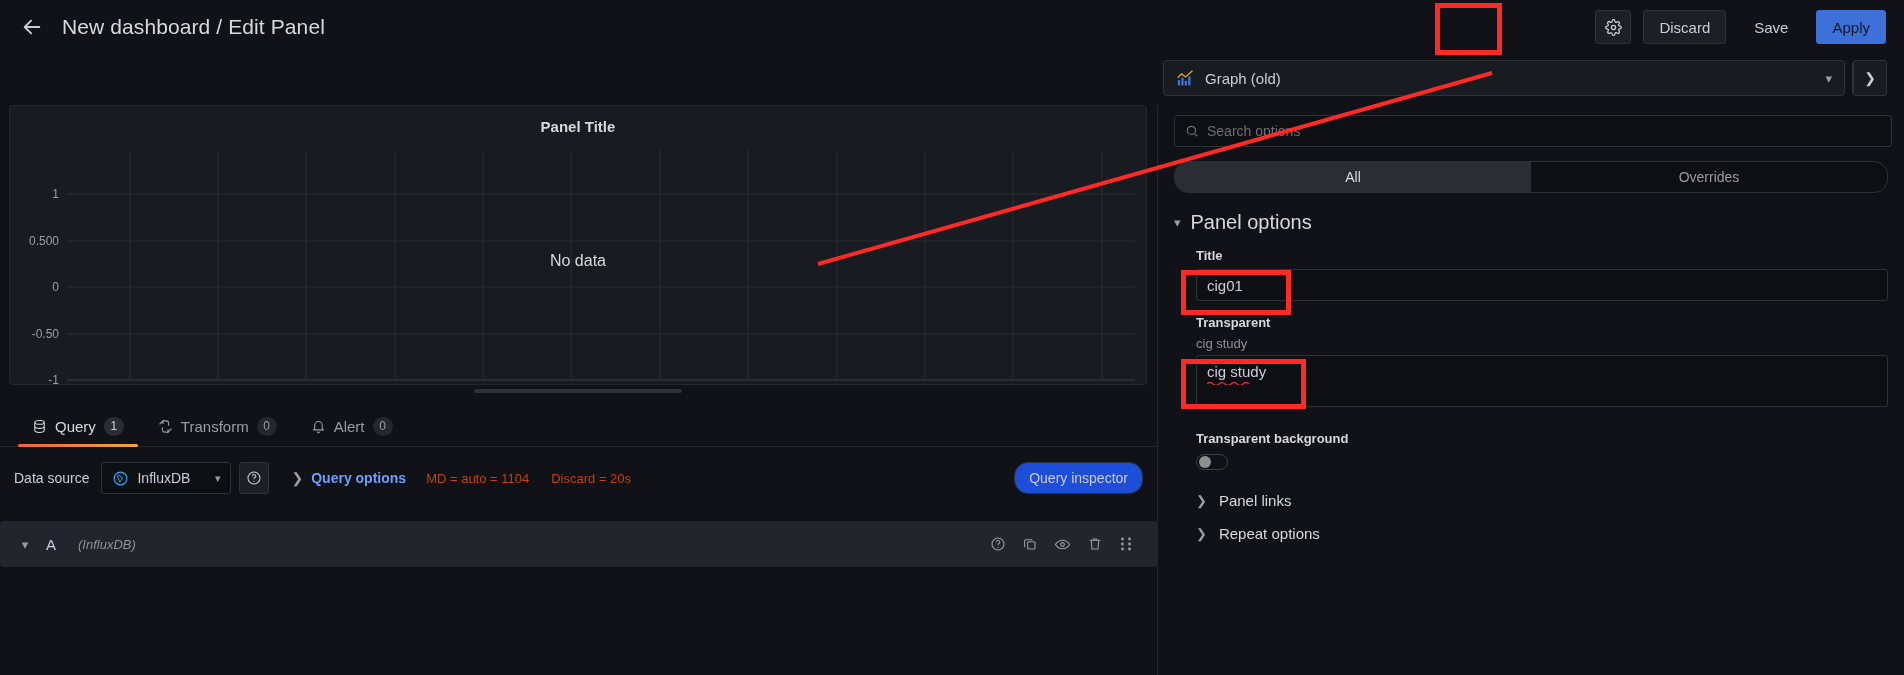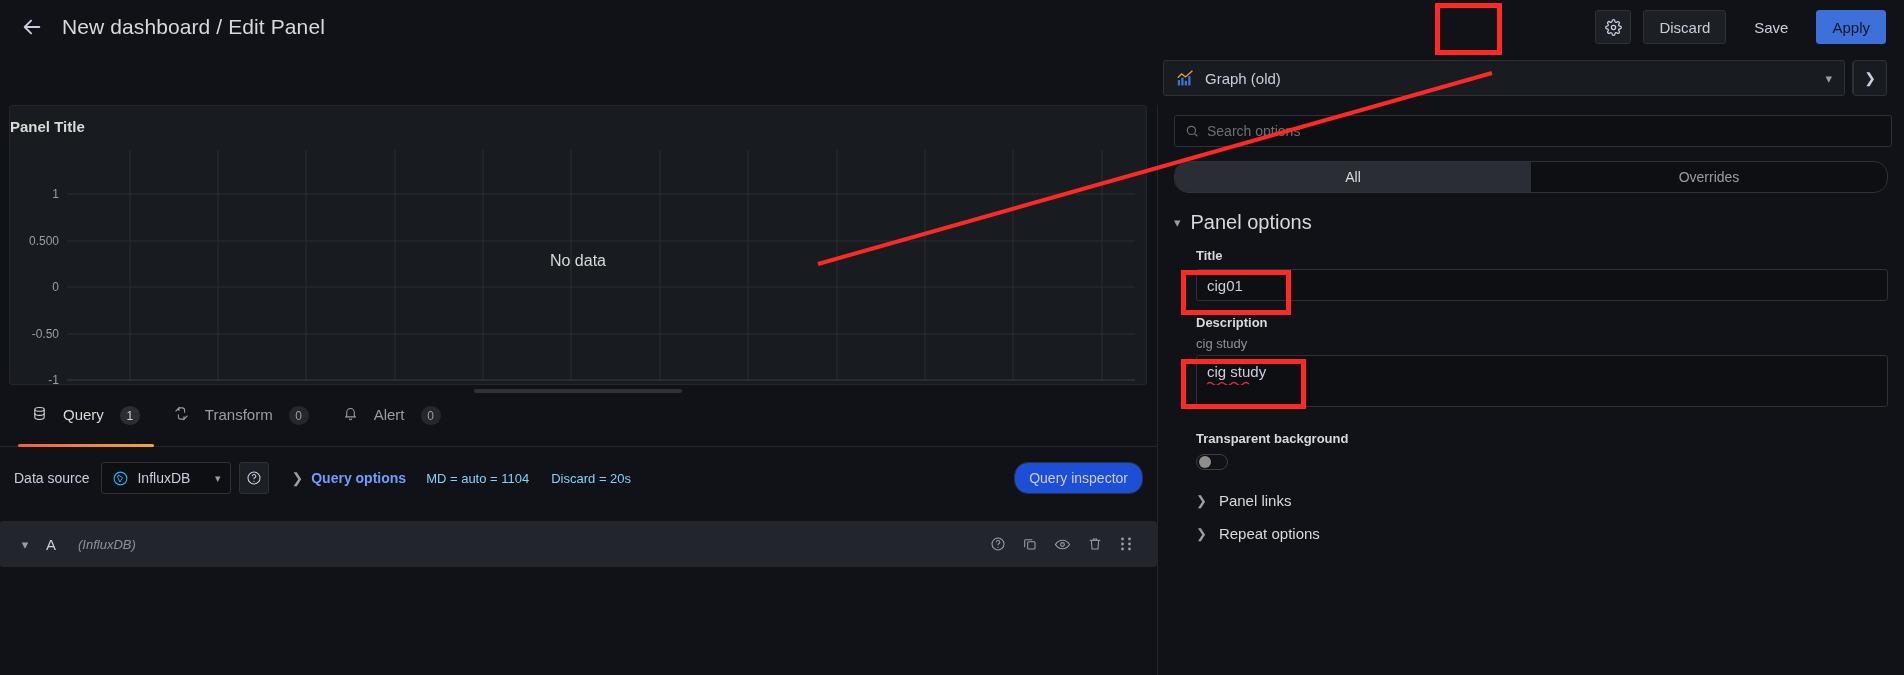--- a/index.html
+++ b/index.html
@@ -89,42 +89,42 @@
     border: 1px solid #2c3235; border-radius: 3px; display: flex;
     align-items: center; justify-content: center; color: #ccccdc; cursor: pointer;
   }
 
   
   .panel {
     position: absolute; left: 9px; top: 105px; width: 1138px; height: 280px;
     background: #181b1f; border: 1px solid #23262b; border-radius: 3px;
   }
   .panel-title {
-    font-size: 15px; color: #d8d9da; font-weight: 600;
+    text-align: center; font-size: 15px; color: #d8d9da; font-weight: 600;
     padding-top: 12px;
   }
   .plot { position: absolute; left: 0; top: 34px; width: 1136px; height: 244px; }
   .plot svg { display: block; }
   .nodata {
     position: absolute; left: 0; top: 112px; width: 100%; text-align: center;
     font-size: 16px; color: #d8d9da;
   }
   .resize-handle {
     position: absolute; left: 474px; top: 389px; width: 208px; height: 4px;
     background: #2c3235; border-radius: 2px; cursor: row-resize;
   }
 
   
   .tabs {
     position: absolute; left: 0; top: 405px; width: 1157px; height: 42px;
     display: flex; align-items: flex-end; gap: 6px; padding-left: 18px;
     border-bottom: 1px solid #23262b;
   }
   .tab {
-    display: flex; align-items: flex-start; gap: 16px; height: 40px; padding: 0 14px;
+    display: flex; align-items: center; gap: 8px; height: 40px; padding: 0 14px;
     font-size: 15px; color: #9a9da2; cursor: pointer; position: relative;
   }
   .tab.active { color: #d8d9da; }
   .tab.active::after {
     content: ""; position: absolute; left: 0; right: 0; bottom: -1px; height: 3px;
     background: linear-gradient(90deg, #f55f3e, #f2a73b); border-radius: 2px;
   }
   .badge {
     min-width: 20px; height: 19px; padding: 0 6px; border-radius: 10px;
     background: #24272c; color: #9a9da2; font-size: 12px;
@@ -149,21 +149,21 @@
   .help-btn {
     width: 30px; height: 32px; margin-left: 8px; background: #1c1f23;
     border: 1px solid #2c3235; border-radius: 3px; display: flex;
     align-items: center; justify-content: center; cursor: pointer;
   }
   .qopts {
     display: flex; align-items: center; gap: 8px; margin-left: 22px;
     font-size: 14px; color: #6e9fff; font-weight: 600; cursor: pointer;
   }
   .qopts .chev { color: #9a9da2; font-weight: 400; }
-  .qmeta { margin-left: 20px; font-size: 13px; color: #7dd3fc; }
+  .qmeta { margin-left: 20px; font-size: 13px; color: #c2410c; }
   .qmeta.second { margin-left: 22px; }
   .qinspector {
     margin-left: auto; height: 32px; padding: 0 14px; background: #1d4ed8;
     border: 1px solid #2c3235; border-radius: 14px; font-size: 14px;
     color: #ccccdc; display: flex; align-items: center; cursor: pointer;
   }
 
   
   .qa {
     position: absolute; left: 0; top: 521px; width: 1157px; height: 46px;
@@ -503,21 +503,21 @@
       <span class="chev">▾</span>
       <span class="section-title">Panel options</span>
     </div>
 
     <div class="field">
       <div class="field-label">Title</div>
       <input class="text-input" type="text" value="cig01" style="">
     </div>
 
     <div class="field">
-      <div class="field-label">Description</div>
+      <div class="field-label">Transparent</div>
       <div class="field-sub">cig study</div>
       <div class="textarea-wrap">
         <textarea class="text-area" style="">cig study</textarea>
         <svg class="spell" viewBox="0 0 66 4" preserveAspectRatio="none">
           <path d="M0 3 Q3 0 6 3 T12 3 T18 3 T24 3 T30 3 T36 3 T42 3" fill="none" stroke="#e02f44" stroke-width="1.2"></path>
         </svg>
       </div>
     </div>
 
     <div class="field" style="margin-top:20px;">

